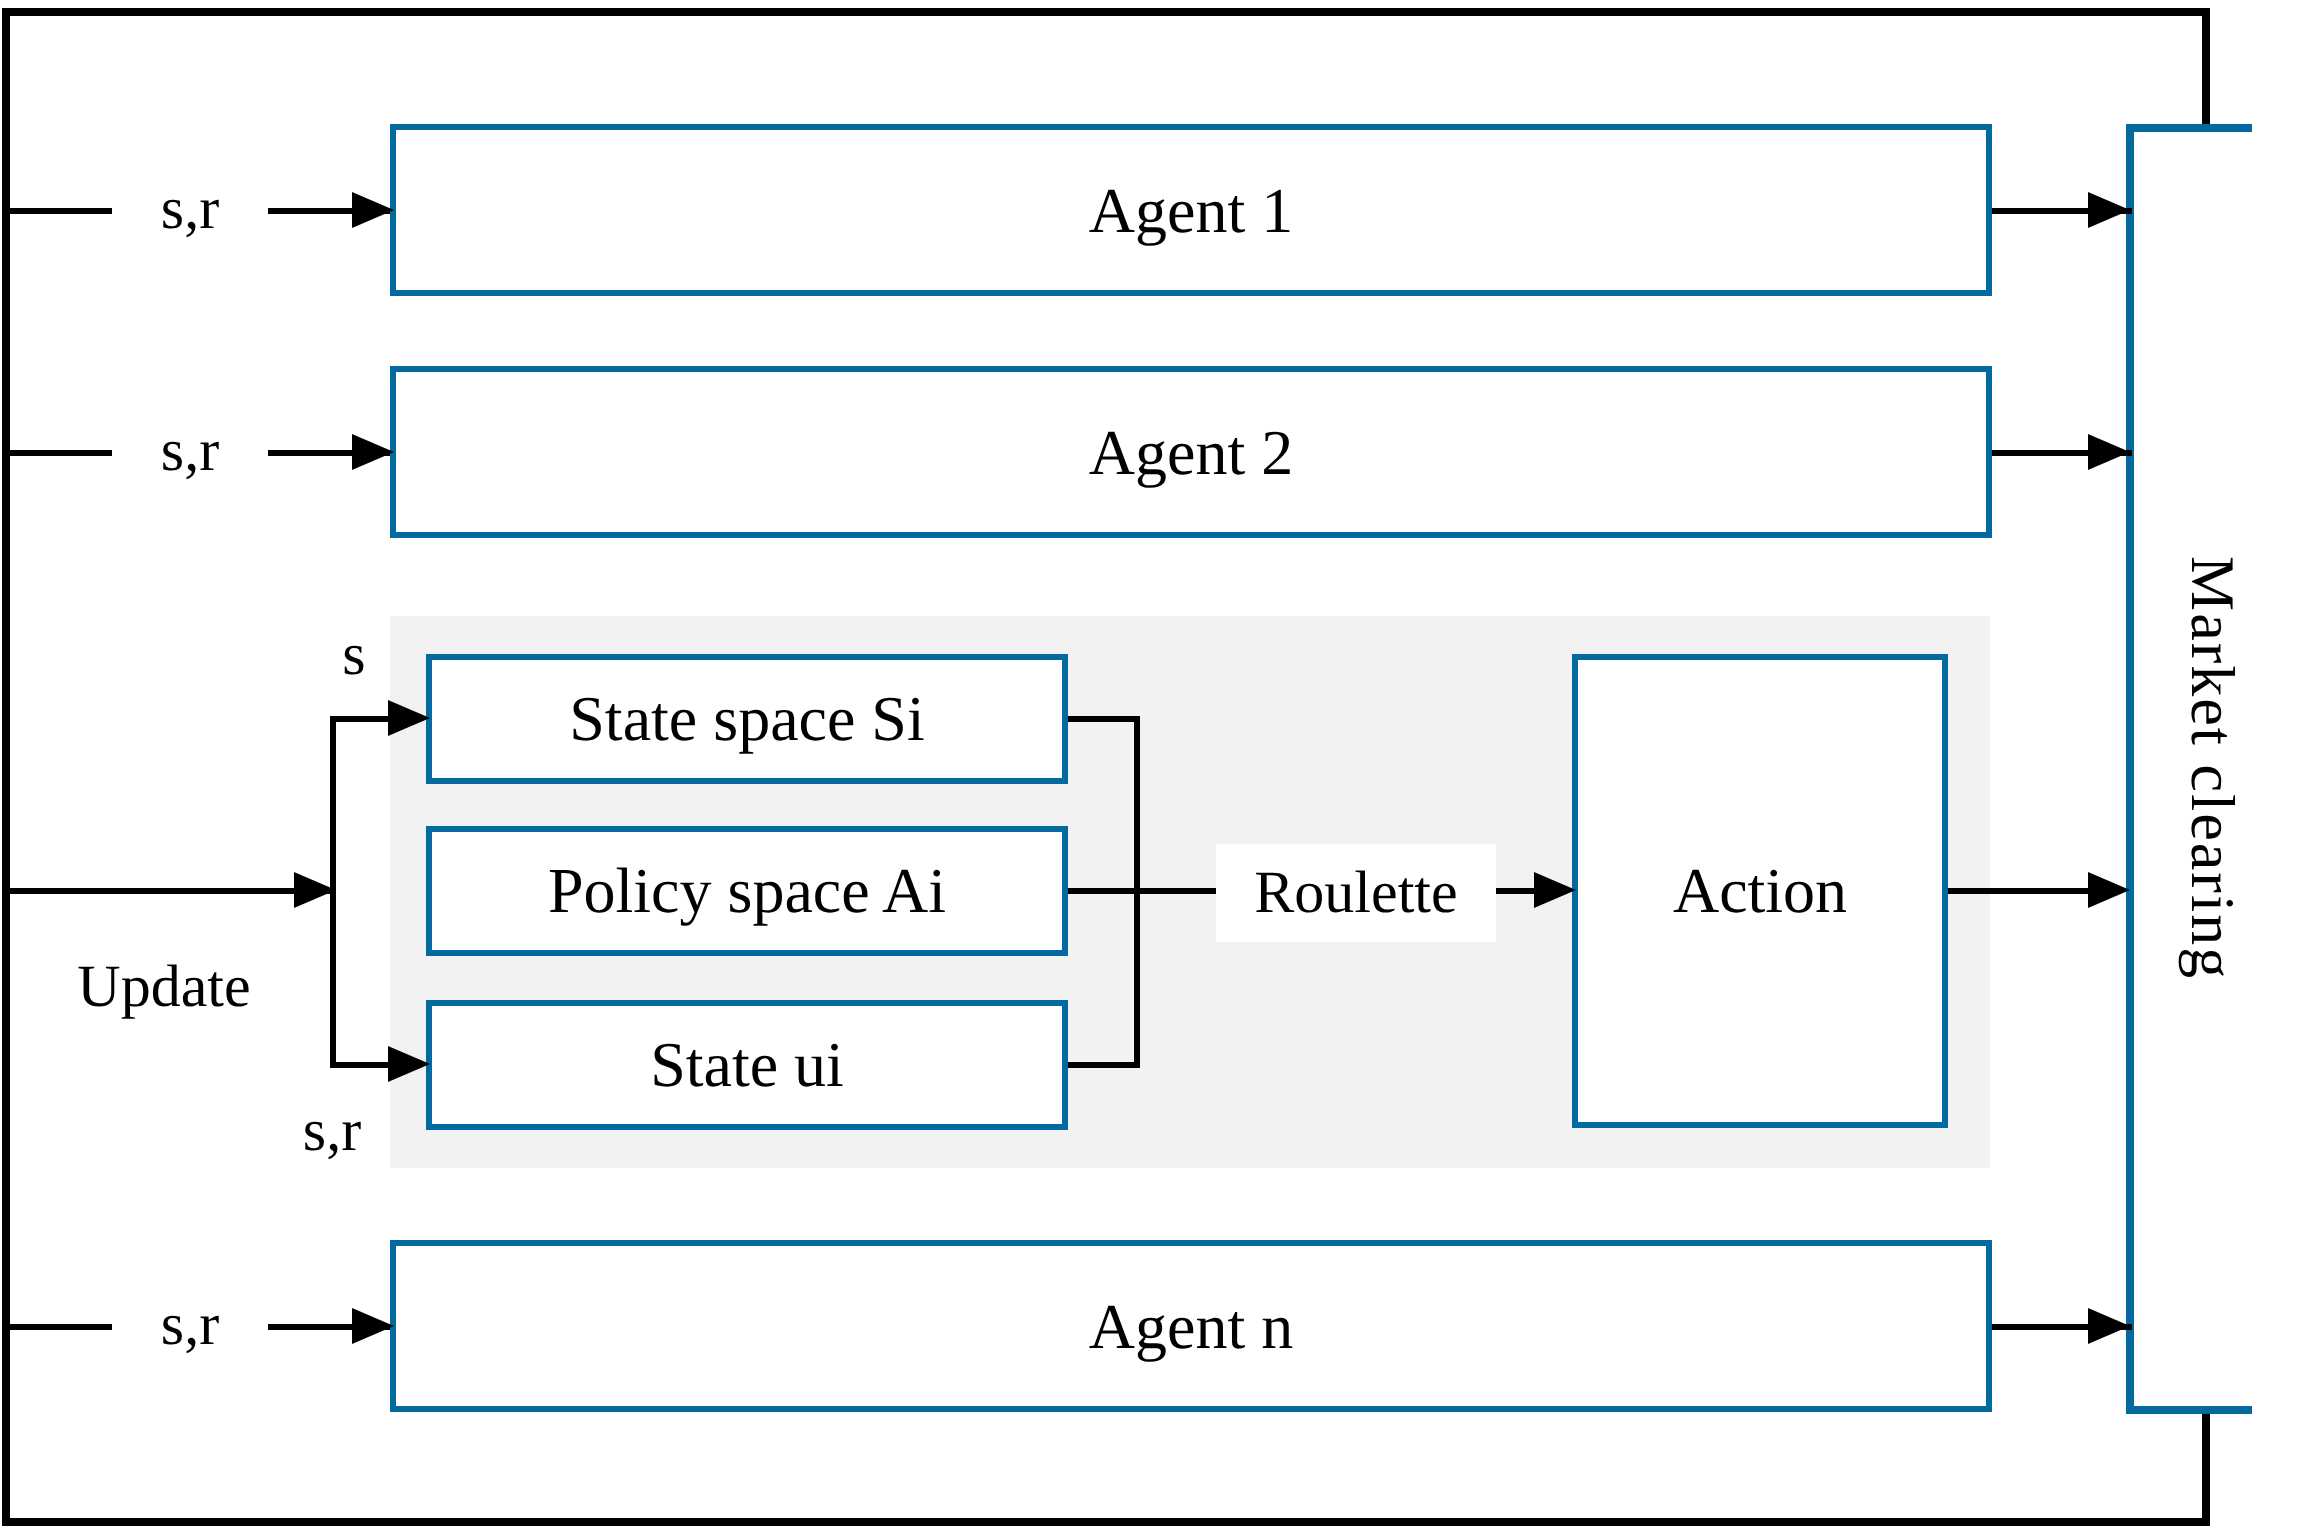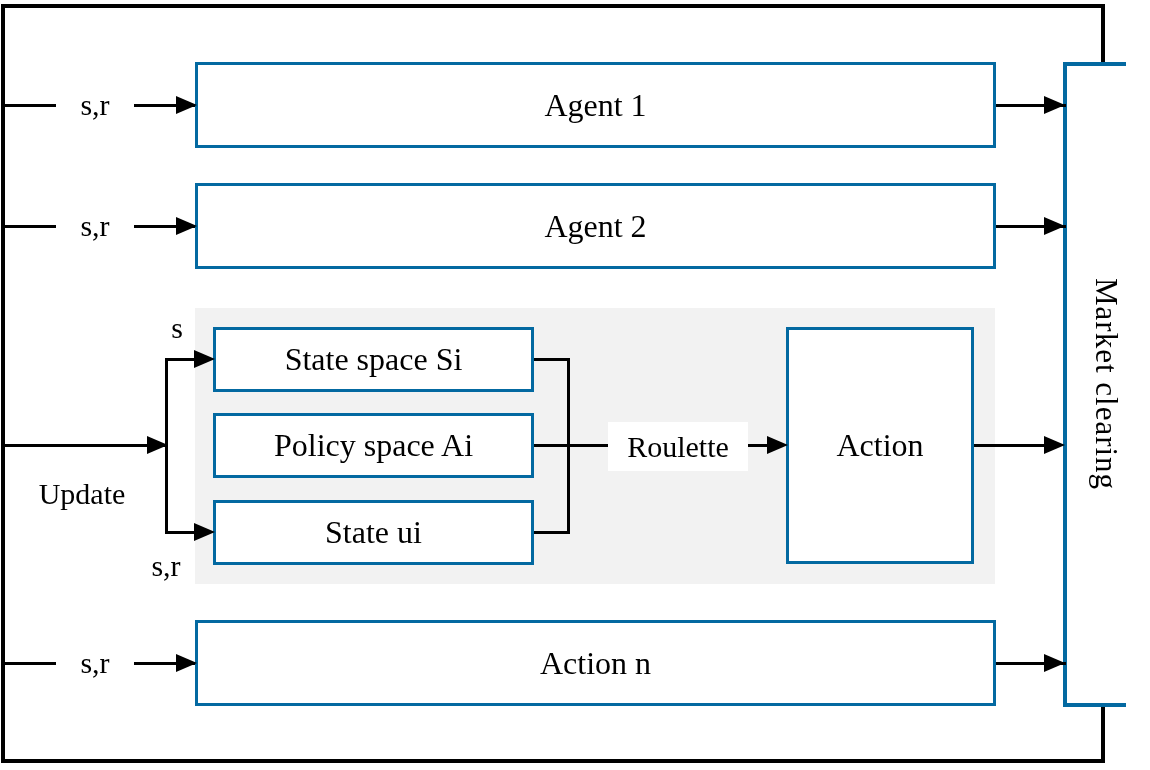--- a/index.html
+++ b/index.html
@@ -112,21 +112,21 @@
   <div class="box agent-box agent-2">
     <span>Agent 2</span>
   </div>
   <div class="line h-line" style="left:996px; top:225px; width:70px;"></div>
   <div class="arrow-right" style="left:1044px; top:217px;"></div>
 
   <div class="line h-line" style="left:5px; top:662px; width:190px;"></div>
   <div class="chip" style="left:56px; top:642px; width:78px; height:42px;">s,r</div>
   <div class="arrow-right" style="left:176px; top:654px;"></div>
   <div class="box agent-box agent-n">
-    <span>Action n</span>
+    <span>Agent n</span>
   </div>
   <div class="line h-line" style="left:996px; top:662px; width:70px;"></div>
   <div class="arrow-right" style="left:1044px; top:654px;"></div>
 
   <div class="line h-line" style="left:5px; top:444px; width:163px;"></div>
   <div class="chip" style="left:20px; top:428px; width:124px; height:42px;margin-top:45px;">Update</div>
   <div class="arrow-right" style="left:147px; top:436px;"></div>
   <div class="line v-line" style="left:165px; top:358px; height:176px;"></div>
 
   <div class="line h-line" style="left:165px; top:358px; width:30px;"></div>

